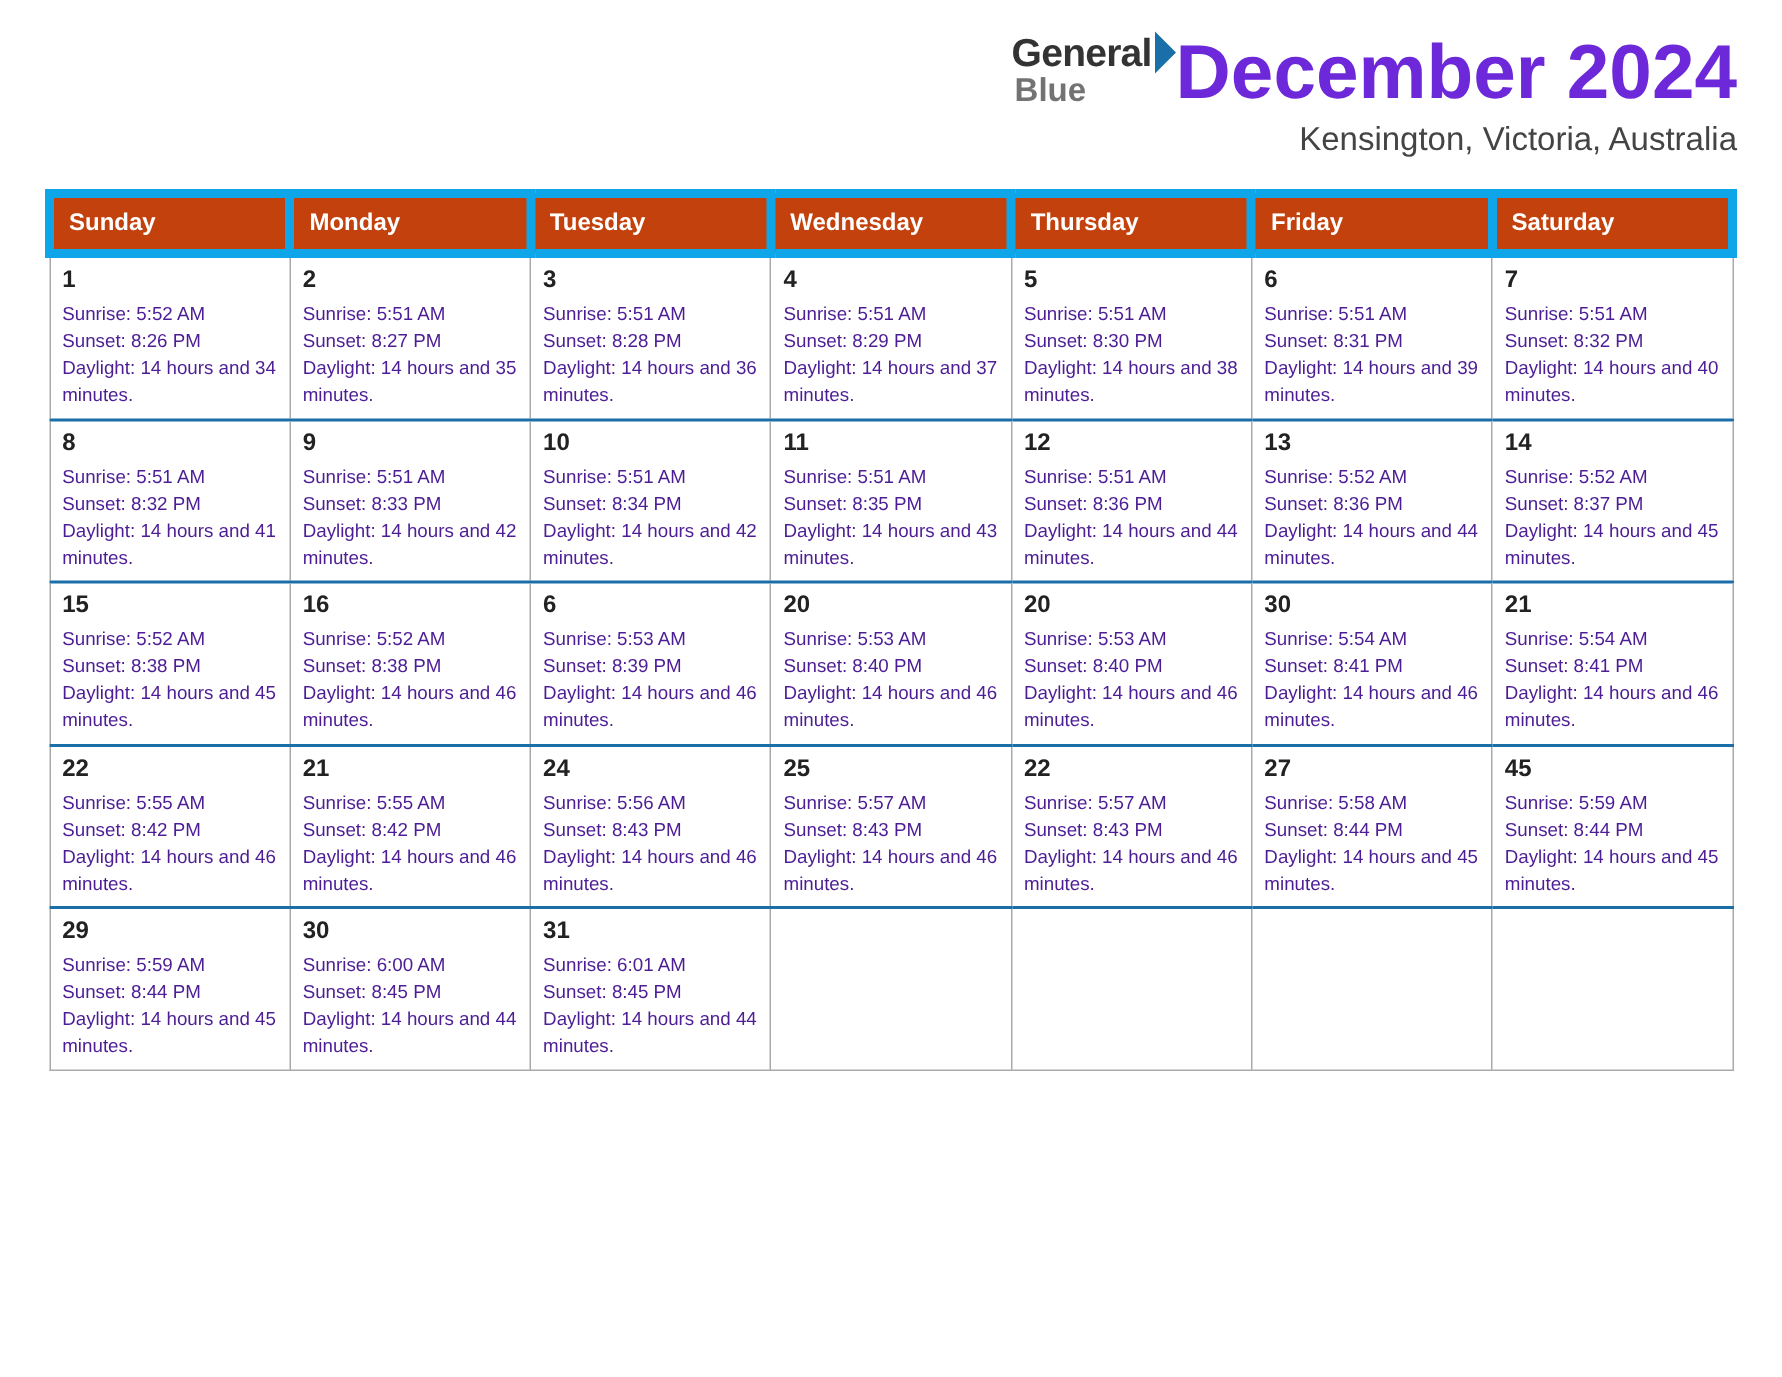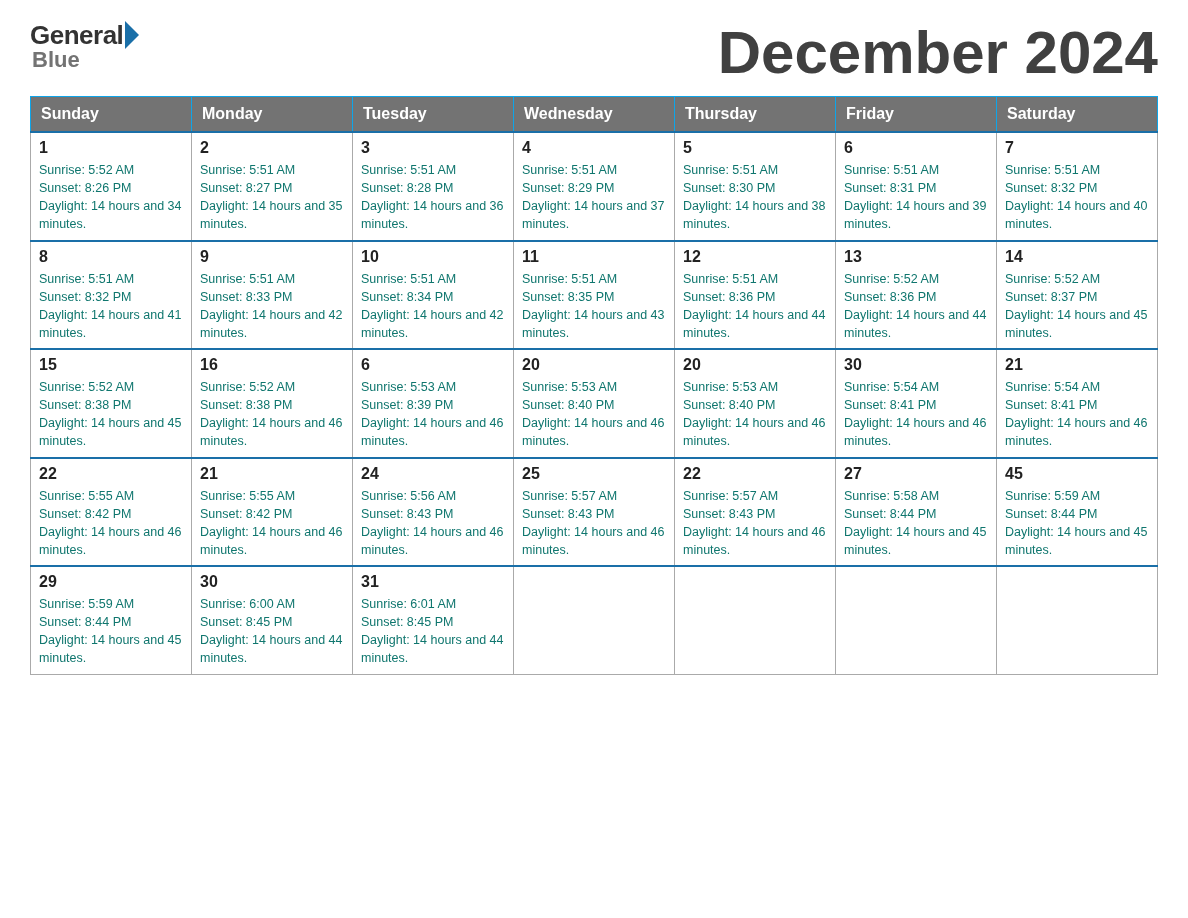--- a/index.html
+++ b/index.html
@@ -5,23 +5,23 @@
     * { margin: 0; padding: 0; box-sizing: border-box; }
     body {
       font-family: Arial, sans-serif;
       background: #fff;
       width: 1188px;
       min-height: 918px;
       padding: 20px 30px;
     }
     .header {
       display: flex;
-      justify-content: space-between;
+      justify-content: flex-end;
       align-items: flex-start;
-      margin-bottom: 10px;
+      margin-bottom: 20px;
     }
     .logo {
       display: flex;
       flex-direction: column;
       align-items: flex-start;
     }
     .logo-top {
       display: flex;
       align-items: center;
     }
@@ -44,60 +44,60 @@
       font-size: 22px;
       font-weight: bold;
       color: #737373;
       margin-top: -4px;
       margin-left: 2px;
     }
     .title-section {
       text-align: right;
     }
     .month-title {
-      font-size: 60px;
-      font-weight: bold;
-      color: #404040;
+      font-size: 51px;
+      font-weight: bold;
+      color: #6d28d9;
       line-height: 1.1;
     }
     .location {
       font-size: 22px;
       color: #444;
       margin-top: 4px;
     }
     .calendar {
       width: 100%;
       border-collapse: collapse;
     }
     .calendar th {
-      background: #737373;
+      background: #c2410c;
       color: #fff;
       font-size: 16px;
       font-weight: bold;
       padding: 8px 10px;
       text-align: left;
-      border: 1px solid #0ea5e9;
+      border: 6px solid #0ea5e9;
     }
     .calendar td {
       border: 1px solid #aaa;
       vertical-align: top;
       padding: 6px 8px;
       width: 14.28%;
       min-height: 90px;
     }
     .day-number {
       font-size: 16px;
       font-weight: bold;
       color: #222;
       display: block;
       margin-bottom: 4px;
     }
     .day-info {
       font-size: 12.5px;
-      color: #0f766e;
+      color: #4c1d95;
       line-height: 1.45;
     }
     .empty-cell {
       background: #fff;
     }
     .calendar tr td:first-child {
       border-left: 1px solid #aaa;
     }
     .week-row td {
       border-top: 2px solid #1a6fa8;
@@ -109,20 +109,21 @@
 <div class="header">
   <div class="logo">
     <div class="logo-top">
       <span class="logo-general">General</span>
       <div class="logo-arrow"></div>
     </div>
     <span class="logo-blue">Blue</span>
   </div>
   <div class="title-section">
     <div class="month-title">December 2024</div>
+    <div class="location">Kensington, Victoria, Australia</div>
   </div>
 </div>
 
 <table class="calendar">
   <thead>
     <tr>
     <th>Sunday</th>
         <th>Monday</th>
         <th>Tuesday</th>
         <th>Wednesday</th>

